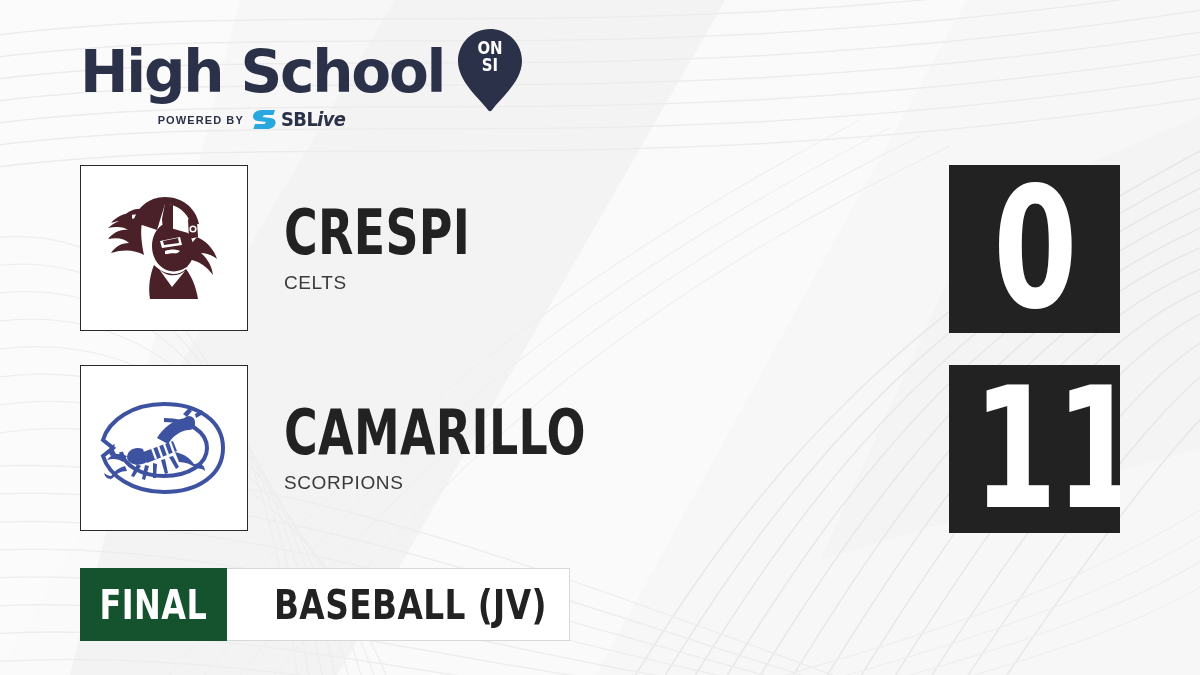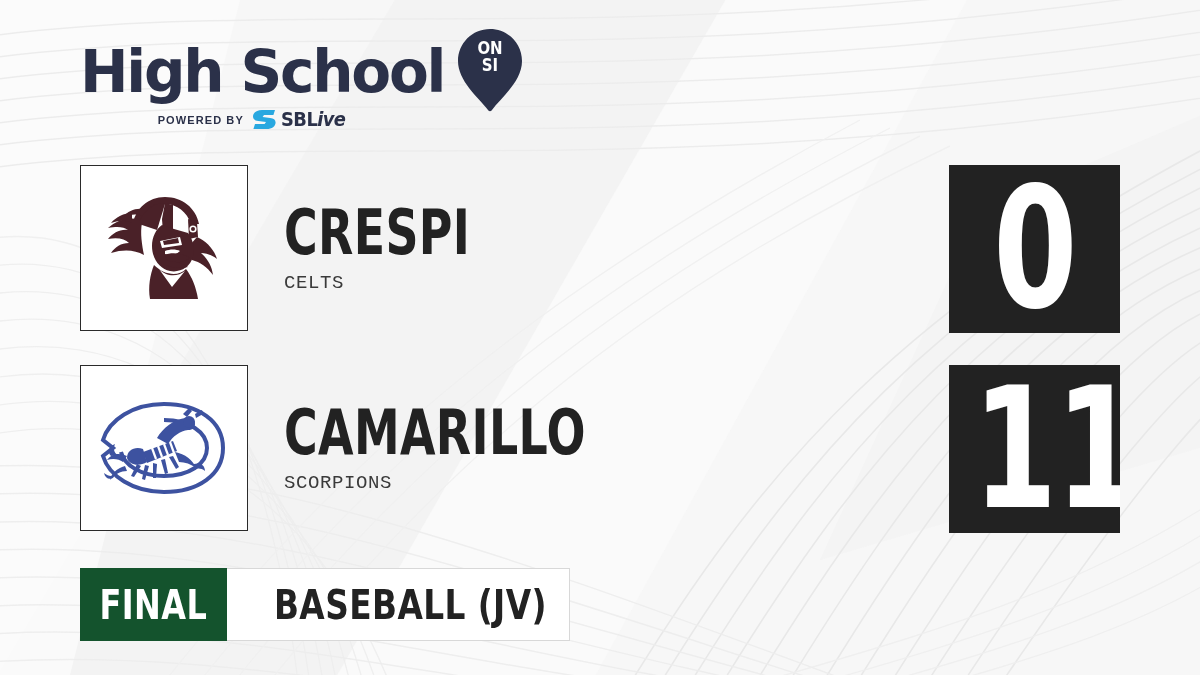--- a/index.html
+++ b/index.html
@@ -66,21 +66,21 @@
 
   .team-text{position:absolute;left:284px;top:0;height:166px;
     display:flex;flex-direction:column;justify-content:center;}
   .team-name{
     font-family:"DejaVu Sans",sans-serif;font-weight:bold;
     font-size:62px;line-height:60px;color:#222222;
     letter-spacing:0.5px;transform:scaleX(0.74);transform-origin:left center;
     white-space:nowrap;
   }
   .team-mascot{
-    font-family:Liberation Mono, monospace;font-weight:normal;
+    font-family:Liberation Sans, sans-serif;font-weight:normal;
     font-size:19px;line-height:22px;color:#3a3a3a;letter-spacing:0.6px;
     margin-top:9px;white-space:nowrap;
   }
 
   .score-box{
     position:absolute;left:949px;top:0;width:171px;height:168px;
     background:#222222;overflow:hidden;
   }
   .score-value{
     position:absolute;left:0;top:50%;width:171px;text-align:center;

